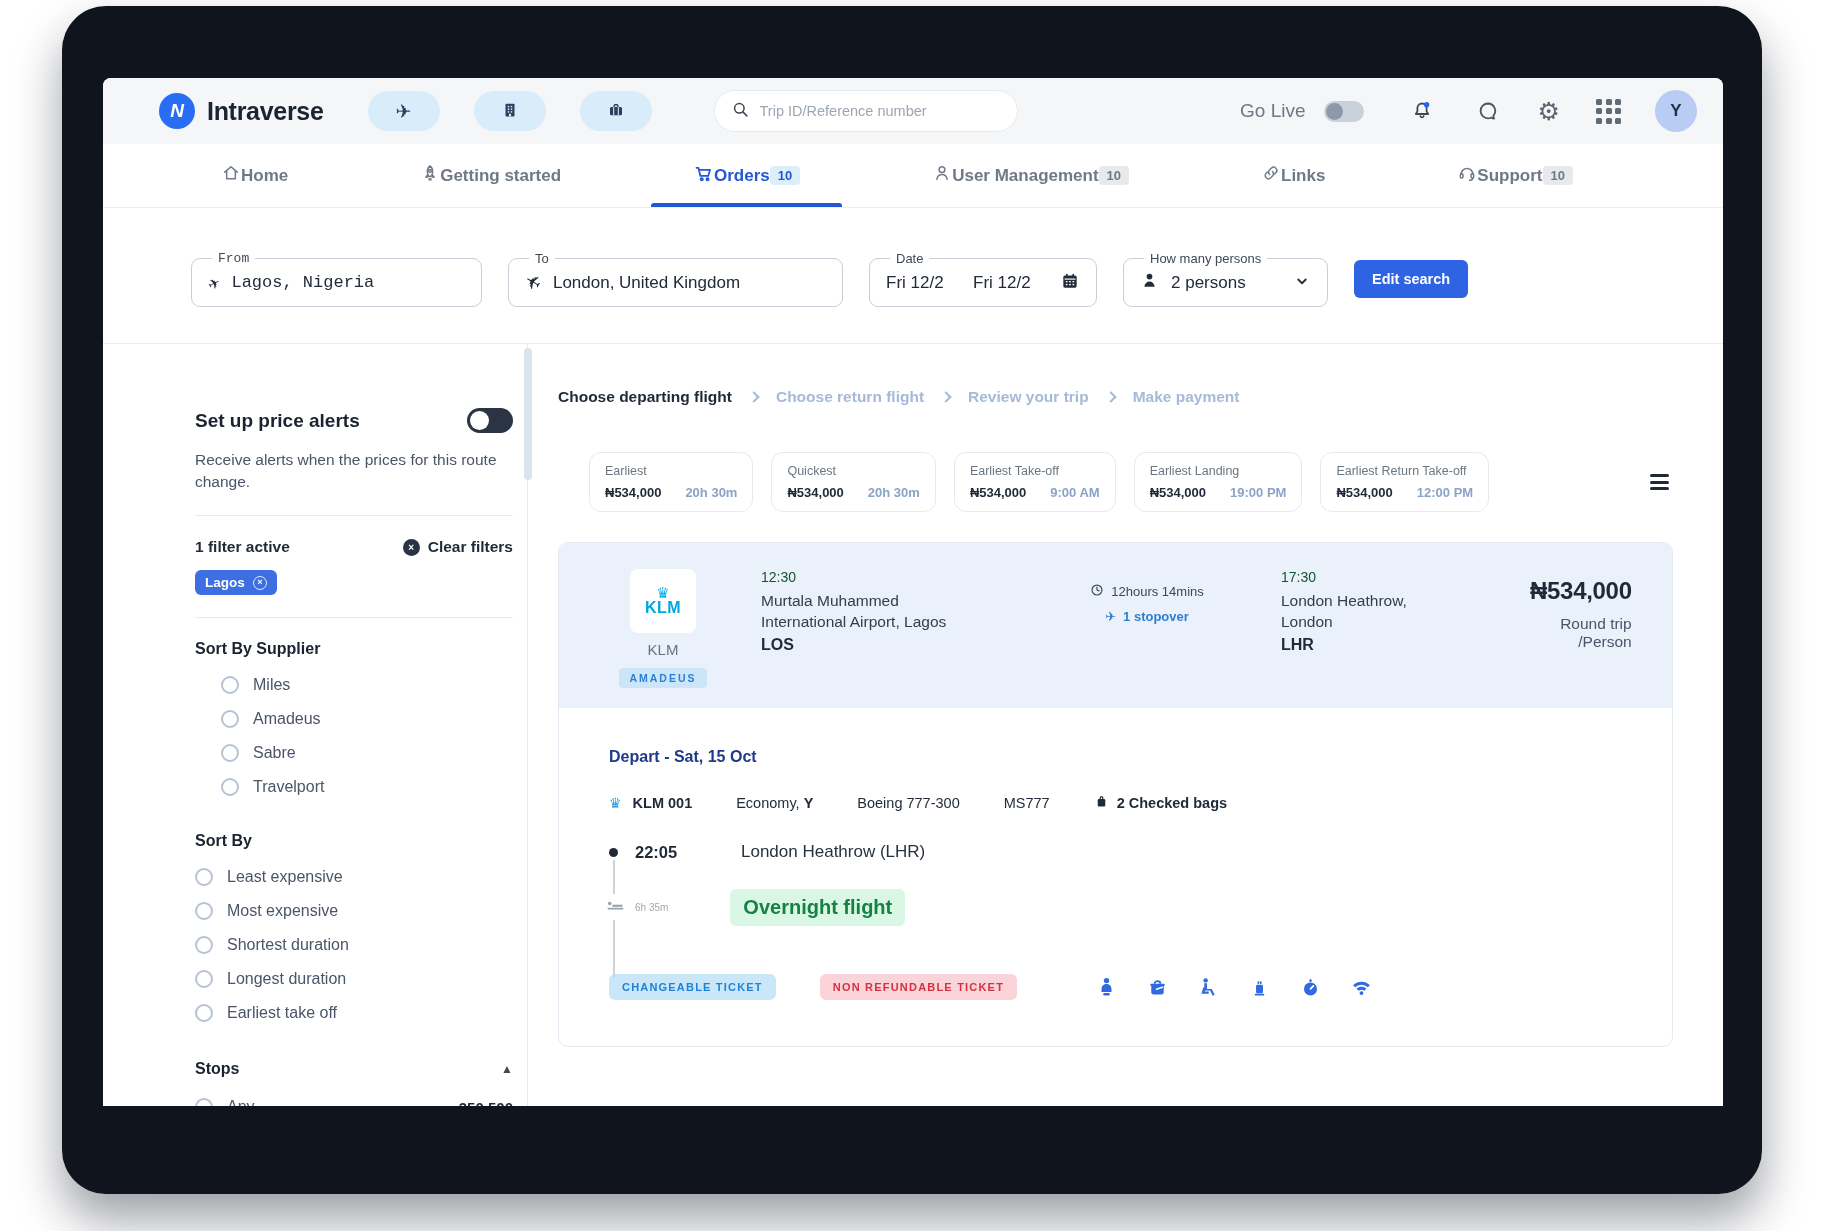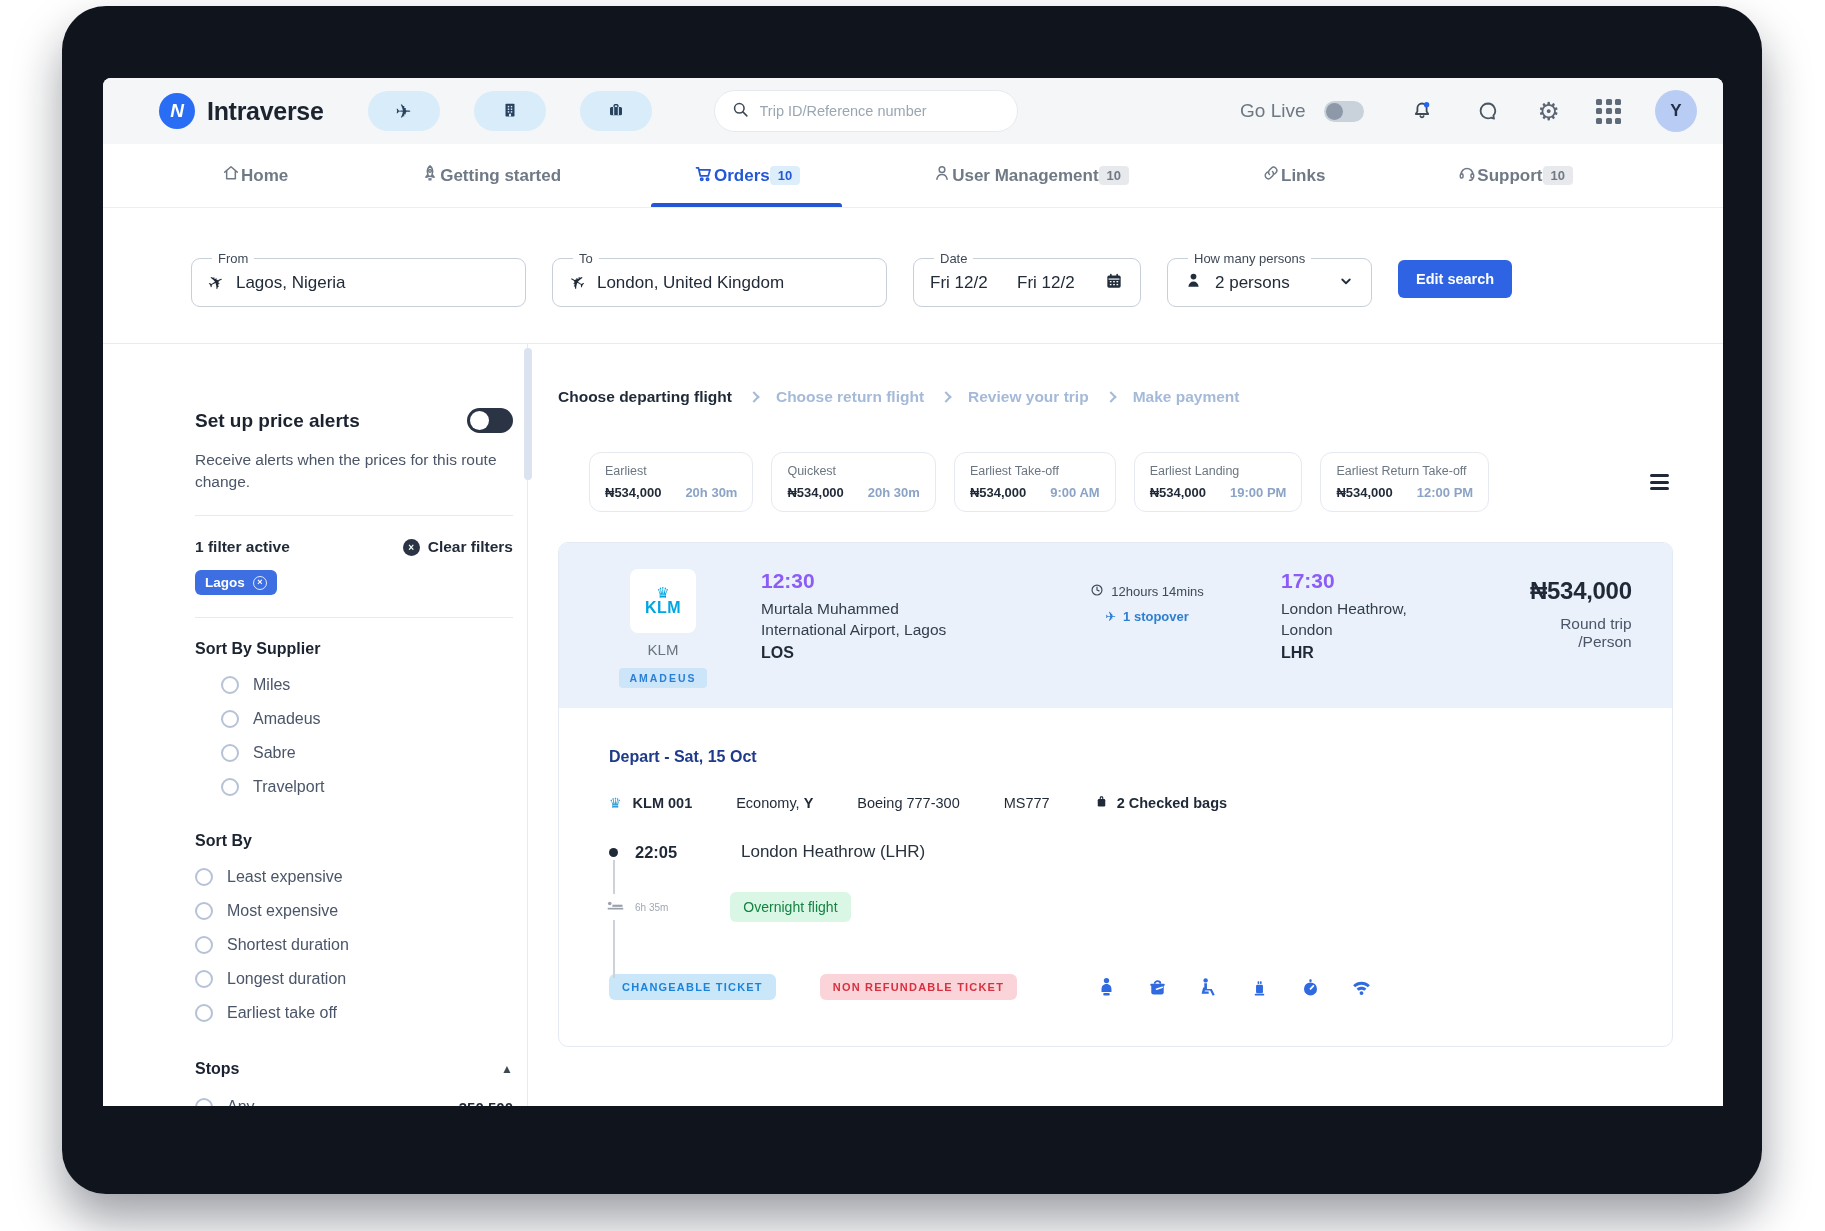--- a/index.html
+++ b/index.html
@@ -52,21 +52,21 @@
   .badge.blue { background:#ddeefb; color:#2457d6; }
   .badge.gray { background:#e7e9ec; color:#6f7a86; }
 
   
   .searchrow { height:136px; display:flex; align-items:center; padding:6px 0 0 88px; gap:26px;
                border-bottom:1px solid #e9ecef; background:#fff; }
   fieldset { border:1.4px solid #c7cfd9; border-radius:9px; padding:0 16px; height:56px; cursor:pointer; }
   legend { padding:0 6px; margin-left:4px; font-size:13px; color:#3e4956; }
   .field-inner { display:flex; align-items:center; gap:12px; height:34px; }
   .field-value { font-size:17px; color:#222b38; }
-  .f-from { width:335px; } .f-to { width:335px; } .f-date { width:228px; } .f-persons { width:205px; }
+  .f-from { width:291px;font-family:Liberation Mono, monospace; } .f-to { width:335px; } .f-date { width:228px; } .f-persons { width:205px; }
   .plane-up { display:inline-block; transform:rotate(-28deg); font-size:19px; color:#1f2937; }
   .plane-down { display:inline-block; transform:rotate(30deg) scaleX(-1); font-size:19px; color:#1f2937; }
   .f-date .field-inner { justify-content:space-between; gap:8px; }
   .edit-btn { height:38px; padding:0 18px; background:#2e64e3; color:#fff; border:none; border-radius:6px;
               font-size:14.5px; font-weight:700; cursor:pointer; font-family:inherit; }
 
   
   .bodywrap { display:flex; height:762px; }
   .sidebar { width:424px; flex:none; padding:64px 14px 0 92px; }
   .sb-title-row { display:flex; align-items:center; justify-content:space-between; }
@@ -122,21 +122,21 @@
   .fc-head { background:#eaf1fb; padding:26px 40px 20px 40px; display:flex; gap:34px; }
   .fc-logo-col { width:128px; flex:none; display:flex; flex-direction:column; align-items:center; }
   .klm-box { width:66px; height:64px; background:#fff; border-radius:8px; display:flex; flex-direction:column;
              align-items:center; justify-content:center; }
   .klm-crown { font-size:15px; color:#00a6e2; line-height:1; }
   .klm-word { font-size:16px; font-weight:800; color:#00a6e2; letter-spacing:.5px; margin-top:-1px; }
   .klm-name { margin-top:8px; font-size:15px; color:#69747f; }
   .amadeus { margin-top:10px; background:#cde5f8; color:#2c7fd6; font-size:10.5px; font-weight:800;
              letter-spacing:2px; border-radius:4px; padding:4px 10px; }
   .fc-dep { width:252px; flex:none; }
-  .fc-time { font-size:21px; font-weight:700; color:#8b5cf6; }
+  .fc-time { font-size:14px; font-weight:400; color:#14532d; }
   .fc-air { margin-top:6px; font-size:15.5px; color:#333e4c; line-height:1.35; }
   .fc-code { margin-top:3px; font-size:16px; font-weight:800; color:#1f2937; }
   .fc-mid { width:200px; flex:none; padding-top:14px; display:flex; flex-direction:column; align-items:center; gap:9px; }
   .fc-dur { display:flex; align-items:center; gap:7px; font-size:13px; color:#3e4956; }
   .fc-stop { display:flex; align-items:center; gap:7px; font-size:13px; color:#2d7fd3; font-weight:600; }
   .fc-stop .pl { font-size:13px; transform:rotate(0deg); }
   .fc-arr { width:215px; flex:none; }
   .fc-price-col { margin-left:auto; text-align:right; padding-top:8px; }
   .fc-price { font-size:24px; font-weight:800; color:#1f2937; letter-spacing:-.3px; }
   .fc-price-note { margin-top:10px; font-size:15.5px; color:#4a5568; }
@@ -152,21 +152,21 @@
 
   .timeline { margin-top:30px; position:relative; }
   .timeline::before { content:""; position:absolute; left:4px; top:18px; height:118px; width:1.5px; background:#ccd2da; }
   .t-row { display:flex; align-items:center; }
   .t-dot { width:9px; height:9px; background:#1f2937; border-radius:50%; flex:none; position:relative; z-index:1; }
   .t-time { width:80px; margin-left:17px; font-size:16.5px; font-weight:800; color:#1f2937; }
   .t-air { margin-left:26px; font-size:17px; color:#28323e; }
   .t-mid { margin:24px 0; display:flex; align-items:center; min-height:42px; }
   .bed-wrap { position:relative; z-index:1; background:#fff; padding:4px 0; margin-left:-3px; color:#9aa2ad; }
   .t-dur { margin-left:10px; font-size:10px; color:#a0a8b3; }
-  .green-chip { margin-left:62px; background:#d9f7e4; color:#158243; font-size:14px; font-weight:400;
+  .green-chip { margin-left:62px; background:#d9f7e4; color:#158243; font-size:20px; font-weight:700;
                 border-radius:6px; padding:7px 13px; }
 
   .fc-footer { margin-top:46px; display:flex; align-items:center; }
   .tchip { font-size:11px; font-weight:800; letter-spacing:1.2px; border-radius:6px; padding:7px 13px; }
   .tchip.blue { background:#c9e7f9; color:#1d83d8; }
   .tchip.red  { background:#fad4d8; color:#d63140; margin-left:44px; }
   .amenities { margin-left:78px; display:flex; align-items:center; gap:28px; color:#2f6ae0; }
   .amenities svg { display:block; }
 
   svg.st { fill:none; stroke:currentColor; stroke-width:1.8; stroke-linecap:round; stroke-linejoin:round; }

